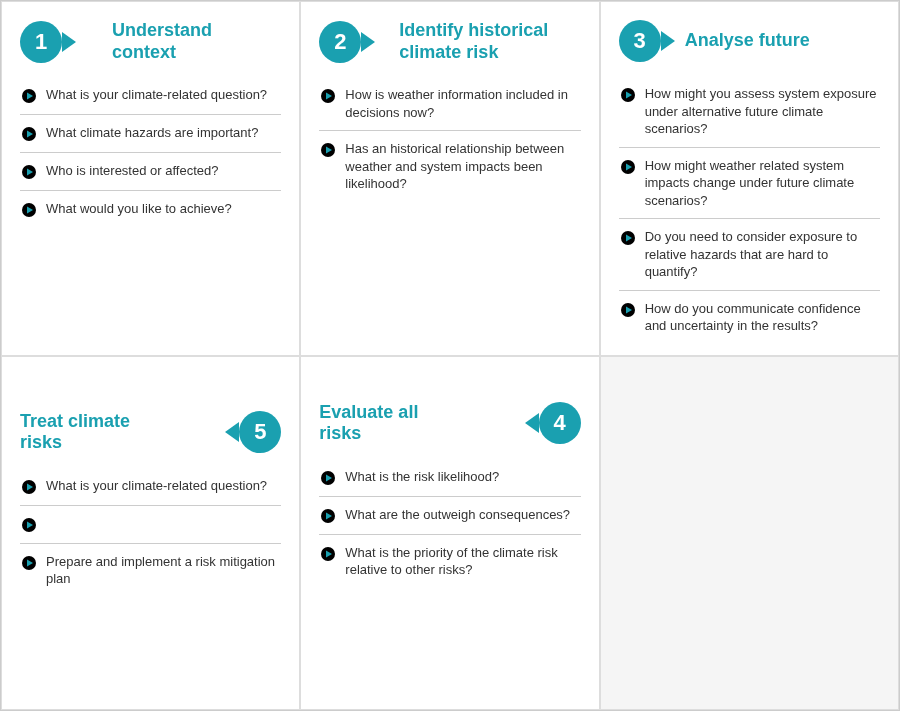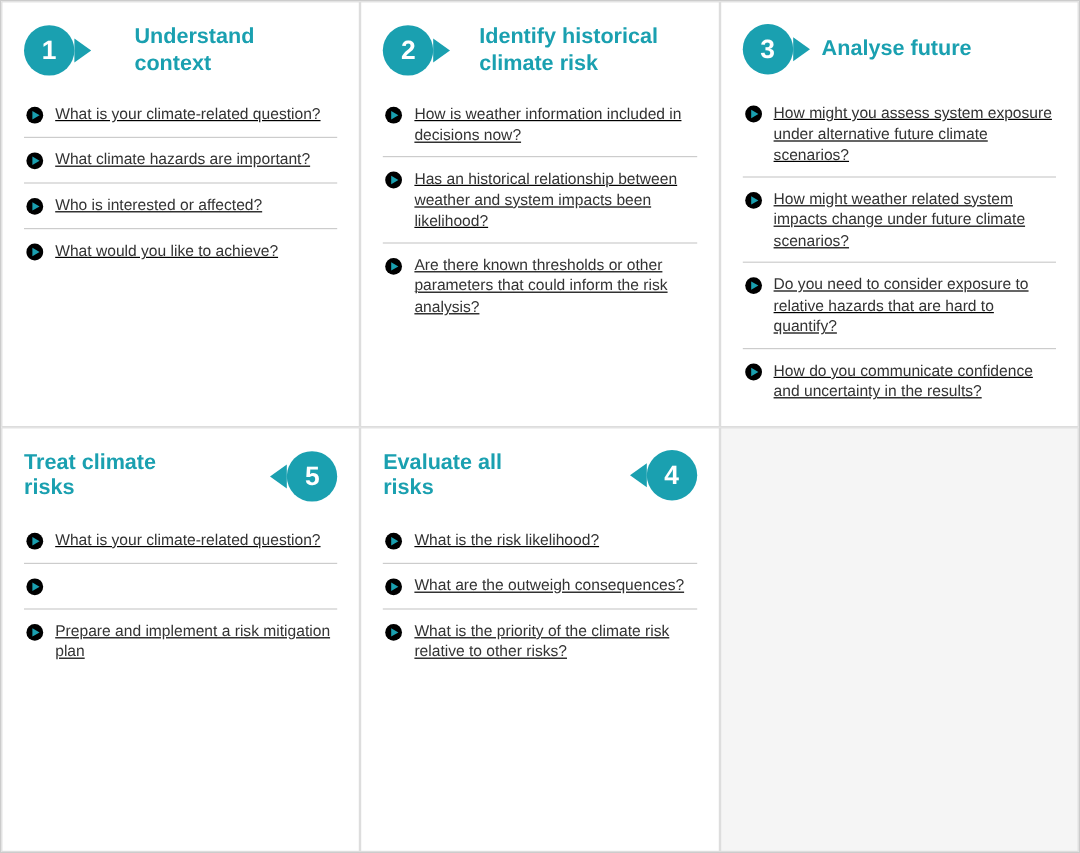--- a/index.html
+++ b/index.html
@@ -75,21 +75,20 @@
       font-weight: bold;
       color: #1aa0b0;
       line-height: 1.2;
     }
     .cell-header.left .step-circle-wrap {
       margin-right: 10px;
     }
     .item-list {
       list-style: none;
       padding: 0;
-      text-decoration: underline;
     }
     .item-list li {
       display: flex;
       align-items: flex-start;
       font-size: 13px;
       color: #333;
       padding: 9px 0 9px 0;
       border-bottom: 1px solid #ccc;
       line-height: 1.35;
     }
@@ -165,27 +164,20 @@
           </svg>
         <span>How is weather information included in decisions now?</span>
       </li>
       <li>
         <svg class="bullet-icon" viewBox="0 0 18 18">
             <circle cx="9" cy="9" r="7"></circle>
             <polygon points="7,5.5 13,9 7,12.5" fill="#1aa0b0"></polygon>
           </svg>
         <span>Has an historical relationship between weather and system impacts been likelihood?</span>
       </li>
-      <li>
-        <svg class="bullet-icon" viewBox="0 0 18 18">
-            <circle cx="9" cy="9" r="7"></circle>
-            <polygon points="7,5.5 13,9 7,12.5" fill="#1aa0b0"></polygon>
-          </svg>
-        <span>Are there known thresholds or other parameters that could inform the risk analysis?</span>
-      </li>
     </ul>
   </div>
 
   <div class="cell">
     <div class="cell-header left">
       <div class="step-circle-wrap">
         <div class="step-circle">3</div>
         <div class="arrow-right"></div>
       </div>
       <div class="cell-title" style="margin-left:0;">Analyse future</div>
@@ -216,21 +208,21 @@
         <svg class="bullet-icon" viewBox="0 0 18 18">
             <circle cx="9" cy="9" r="7"></circle>
             <polygon points="7,5.5 13,9 7,12.5" fill="#1aa0b0"></polygon>
           </svg>
         <span>How do you communicate confidence and uncertainty in the results?</span>
       </li>
     </ul>
   </div>
 
   <div class="cell">
-    <div class="cell-header" style="display:flex;align-items:flex-end;justify-content:space-between;margin-bottom:14px;">
+    <div class="cell-header" style="display:flex;align-items:flex-start;justify-content:space-between;margin-bottom:14px;margin-top:36px;">
       <div class="cell-title">Treat climate<br>risks</div>
       <div class="step-circle-wrap" style="flex-direction:row-reverse;">
         <div class="step-circle">5</div>
         <div class="arrow-left"></div>
       </div>
     </div>
     <ul class="item-list">
       <li>
         <svg class="bullet-icon" viewBox="0 0 18 18">
             <circle cx="9" cy="9" r="7"></circle>
@@ -248,21 +240,21 @@
         <svg class="bullet-icon" viewBox="0 0 18 18">
             <circle cx="9" cy="9" r="7"></circle>
             <polygon points="7,5.5 13,9 7,12.5" fill="#1aa0b0"></polygon>
           </svg>
         <span>Prepare and implement a risk mitigation plan</span>
       </li>
     </ul>
   </div>
 
   <div class="cell">
-    <div class="cell-header" style="display:flex;align-items:center;justify-content:space-between;margin-bottom:14px;">
+    <div class="cell-header" style="display:flex;align-items:center;justify-content:space-between;margin-bottom:14px;margin-top:27px;">
       <div class="cell-title">Evaluate all<br>risks</div>
       <div class="step-circle-wrap" style="flex-direction:row-reverse;">
         <div class="step-circle">4</div>
         <div class="arrow-left"></div>
       </div>
     </div>
     <ul class="item-list">
       <li>
         <svg class="bullet-icon" viewBox="0 0 18 18">
             <circle cx="9" cy="9" r="7"></circle>

